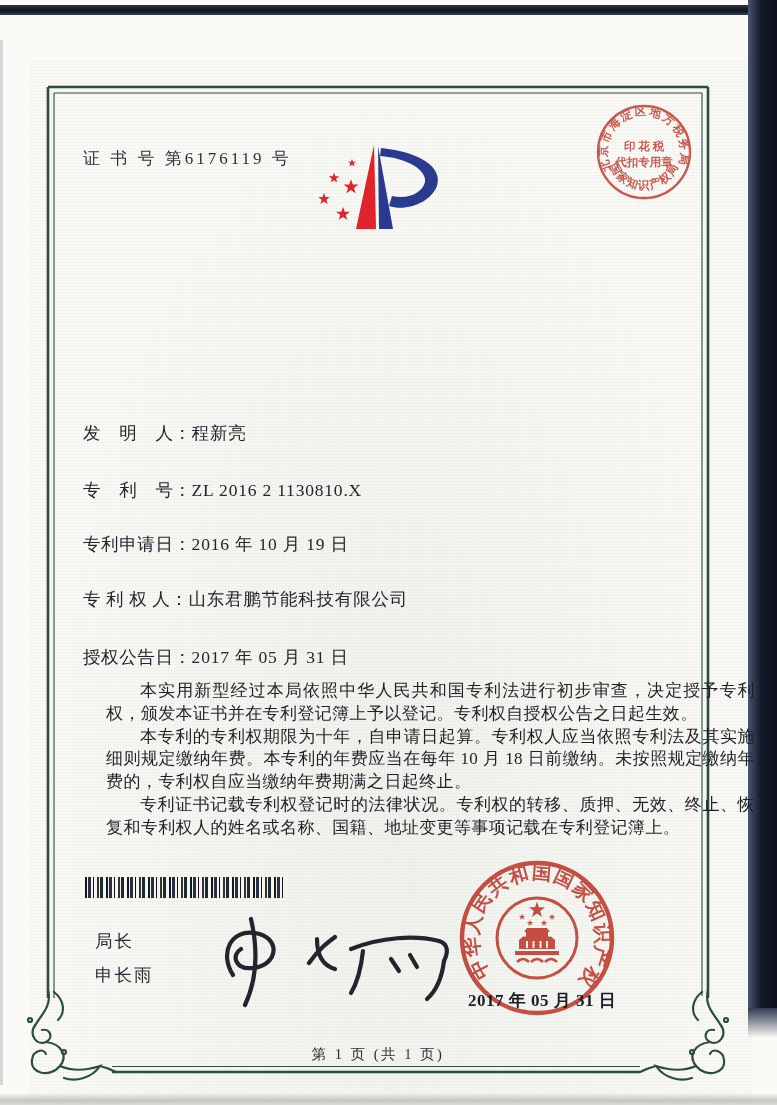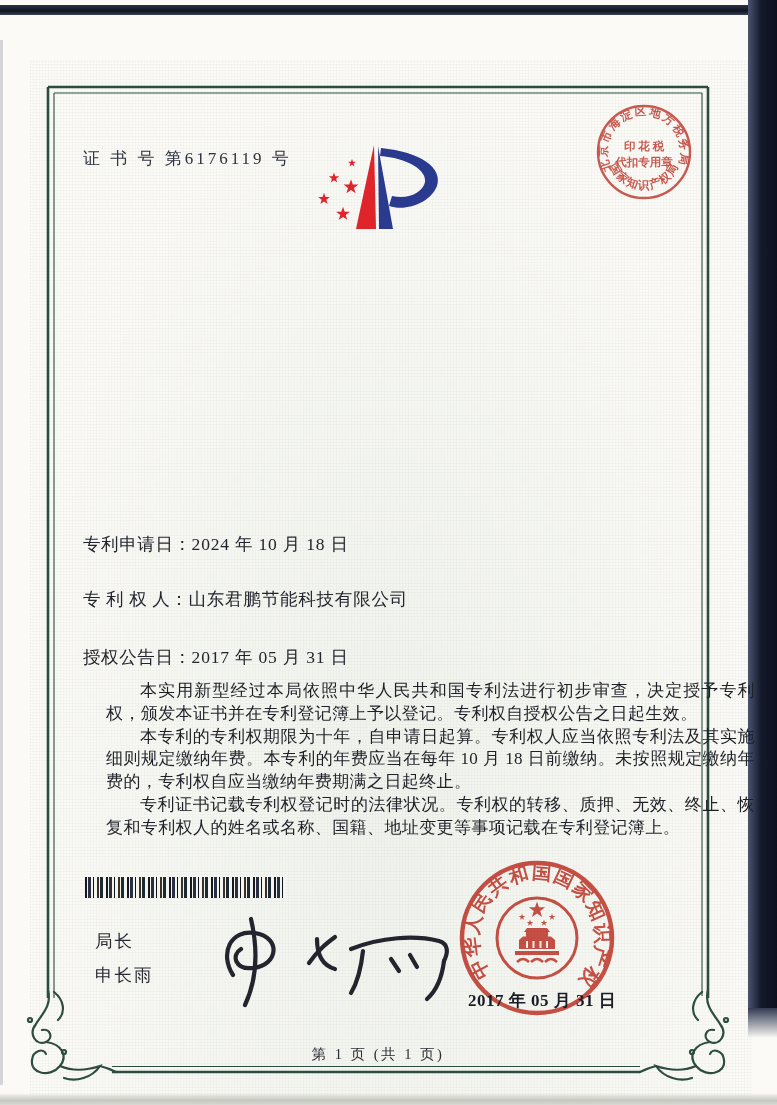--- a/index.html
+++ b/index.html
@@ -109,21 +109,23 @@
       <use href="#star" x="-10" y="-10" width="20" height="20" transform="translate(40,80) scale(0.72)"></use>
       <path d="M71,11 L53,95 L73,95 Z"></path>
     </g>
     <g fill="#2a3b8f">
       <path d="M75,12 L90,95 L76,95 Z"></path>
       <path d="M78,14 C118,18 140,34 134,52 C128,68 104,78 86,72 L89,62 C106,66 120,58 122,48 C124,36 104,24 77,22 Z"></path>
     </g>
   </svg>
 
 
-  <div class="field-row r3"><span class="label">专利申请日：</span><span class="value">2024 年 10 月 18 日</span></div>
+  <div class="field-row r1"><span class="label">发　明　人：</span><span class="value">程新亮</span></div>
+  <div class="field-row r2"><span class="label">专　利　号：</span><span class="value">ZL 2016 2 1130810.X</span></div>
+  <div class="field-row r3"><span class="label">专利申请日：</span><span class="value">2016 年 10 月 19 日</span></div>
   <div class="field-row r4"><span class="label">专 利 权 人：</span><span class="value">山东君鹏节能科技有限公司</span></div>
   <div class="field-row r5"><span class="label">授权公告日：</span><span class="value">2017 年 05 月 31 日</span></div>
 
   <div class="body-text">
     <p>本实用新型经过本局依照中华人民共和国专利法进行初步审查，决定授予专利权，颁发本证书并在专利登记簿上予以登记。专利权自授权公告之日起生效。</p>
     <p>本专利的专利权期限为十年，自申请日起算。专利权人应当依照专利法及其实施细则规定缴纳年费。本专利的年费应当在每年 10 月 18 日前缴纳。未按照规定缴纳年费的，专利权自应当缴纳年费期满之日起终止。</p>
     <p>专利证书记载专利权登记时的法律状况。专利权的转移、质押、无效、终止、恢复和专利权人的姓名或名称、国籍、地址变更等事项记载在专利登记簿上。</p>
   </div>
 
   <div class="barcode"></div>

